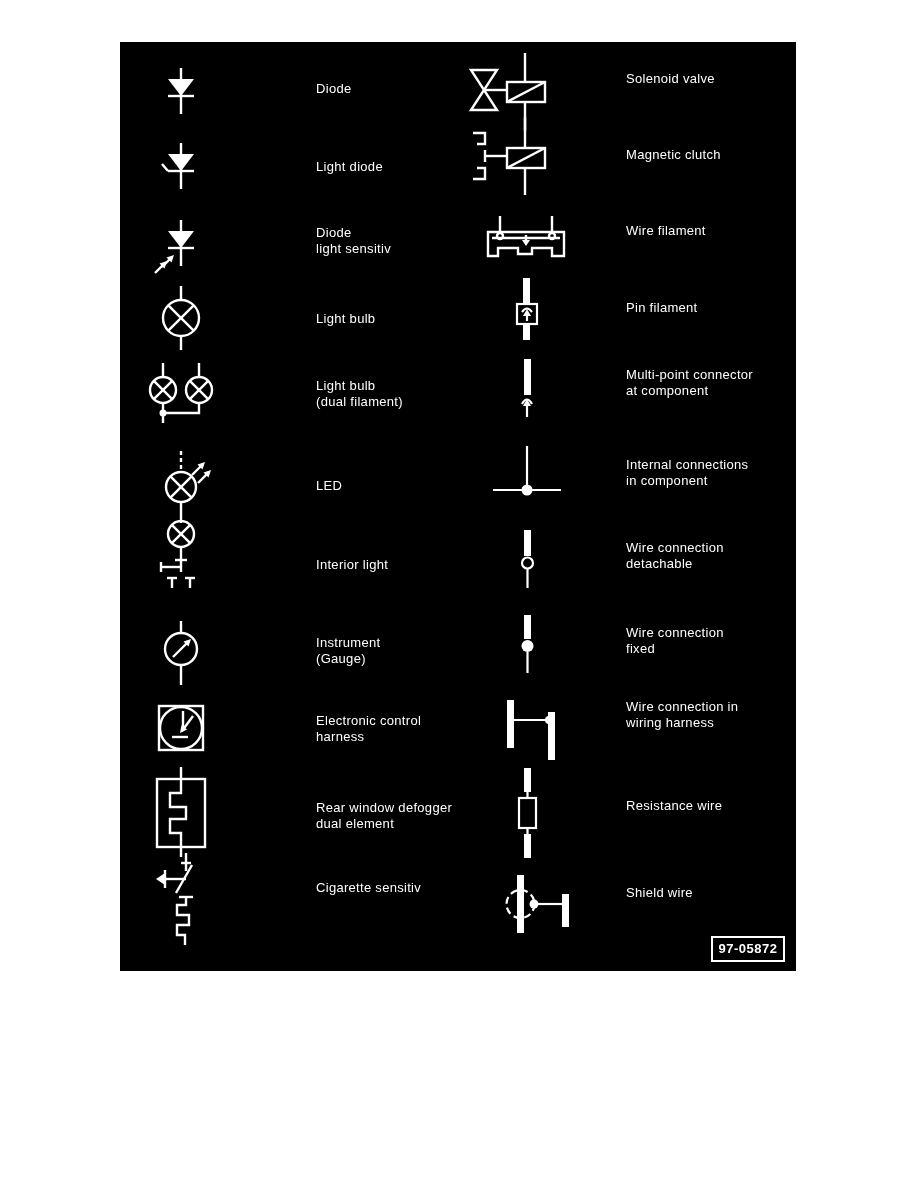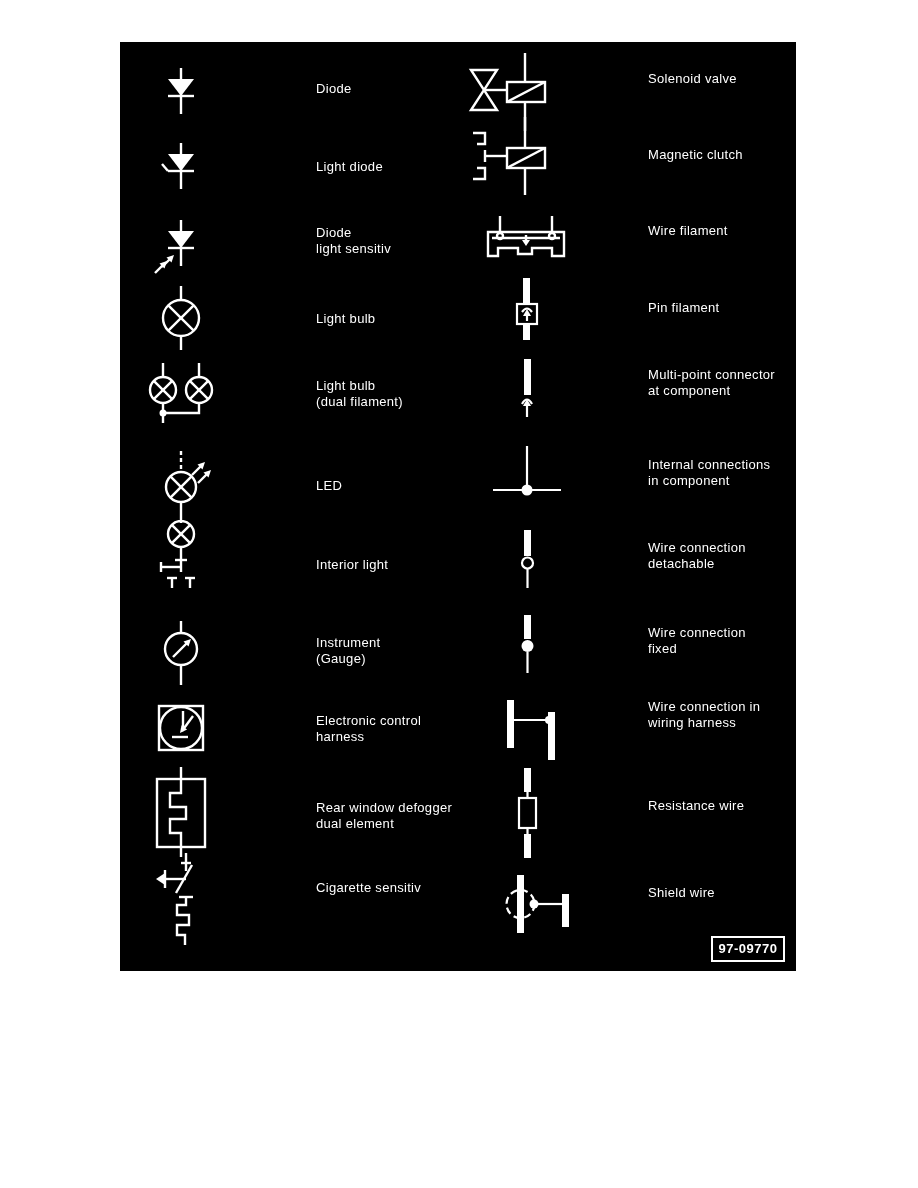--- a/index.html
+++ b/index.html
@@ -2,21 +2,21 @@
 <html><head>
 <meta charset="utf-8">
 <style>
   html,body{margin:0;padding:0;background:#ffffff;}
   #page{position:relative;width:918px;height:1188px;background:#ffffff;font-family:"Liberation Sans",sans-serif;overflow:hidden;}
   #panel{position:absolute;left:120px;top:42px;width:676px;height:929px;background:#000000;}
   .sym{position:absolute;}
   .sym svg{display:block;}
   .lbl{position:absolute;color:#ffffff;font-size:13px;line-height:15.5px;letter-spacing:0.3px;white-space:pre-line;}
   .lbl.left{left:196px;}
-  .lbl.right{left:506px;margin-left:22px;}
+  .lbl.right{left:506px;}
   #figcode{position:absolute;left:591px;top:894px;width:70px;height:22px;border:2px solid #ffffff;color:#ffffff;
            font-size:13px;font-weight:bold;text-align:center;line-height:22px;letter-spacing:0.5px;background:#000;}
 </style>
 </head>
 <body>
 
 <div id="page">
  <div id="panel">
 
   <div class="sym" style="left:41px;top:26px">
@@ -280,15 +280,15 @@
 in component</div>
   <div class="lbl right" style="top:498px">Wire connection
 detachable</div>
   <div class="lbl right" style="top:583px">Wire connection
 fixed</div>
   <div class="lbl right" style="top:657px">Wire connection in
 wiring harness</div>
   <div class="lbl right" style="top:756px">Resistance wire</div>
   <div class="lbl right" style="top:843px">Shield wire</div>
 
-  <div id="figcode">97-09770</div>
+  <div id="figcode">97-05872</div>
  </div>
 </div>
 
 </body></html>

